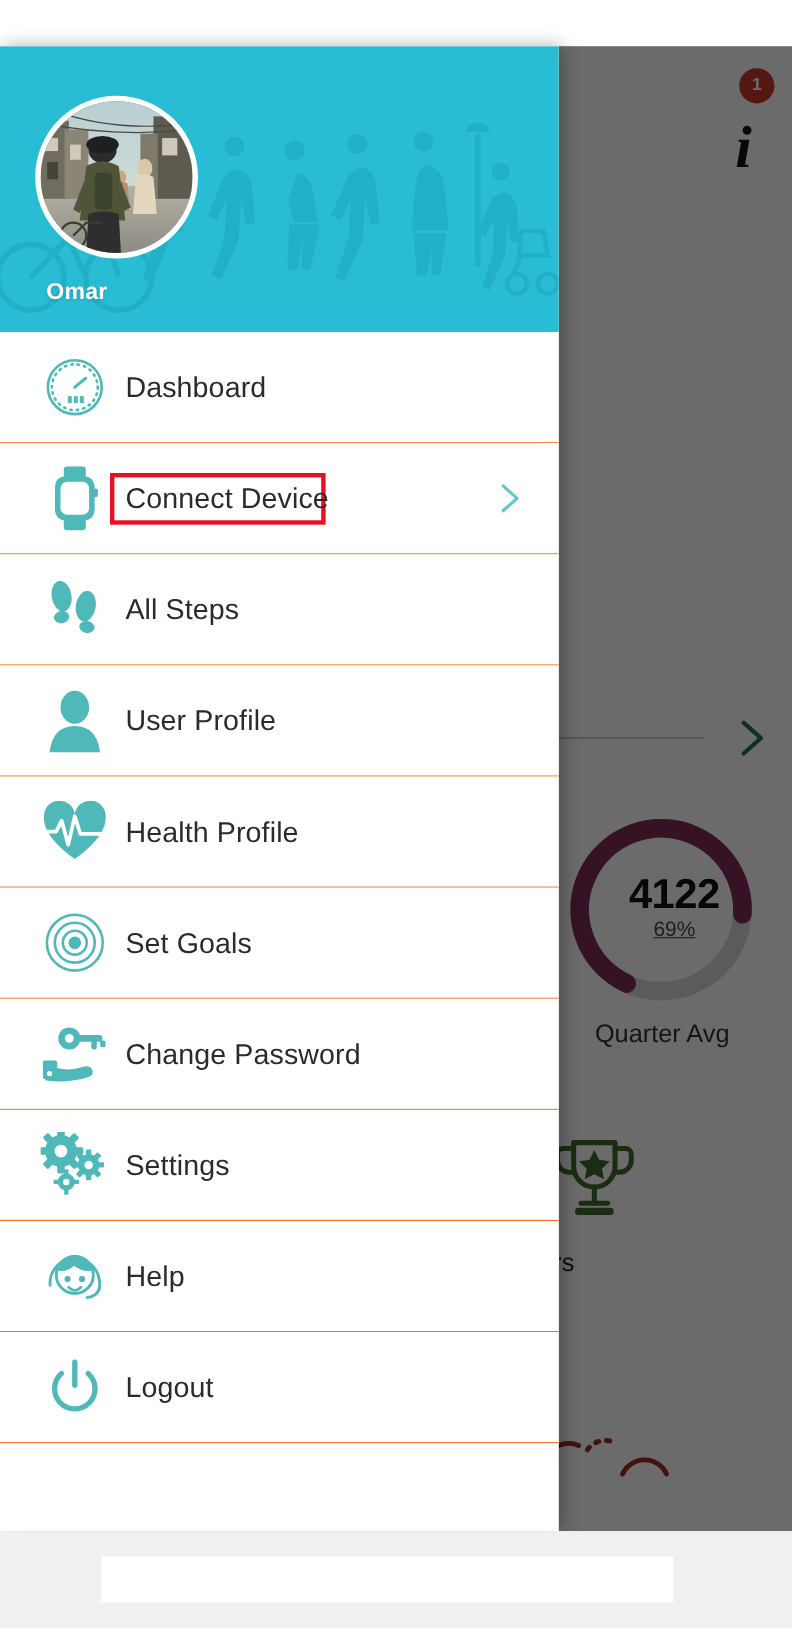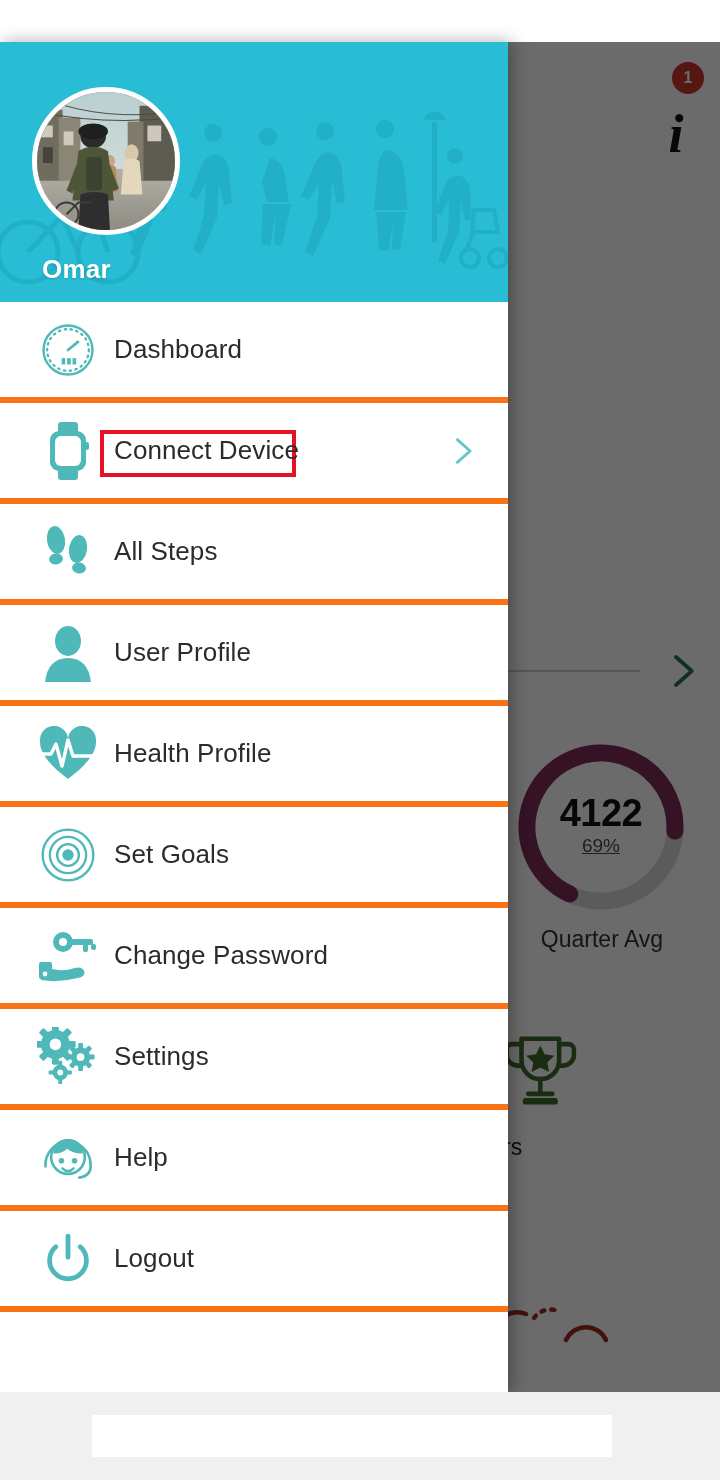--- a/index.html
+++ b/index.html
@@ -66,21 +66,21 @@
   }
   .bg-chevron svg { width:100%; height:100%; }
 
   
   #ring-wrap {
     position:absolute; left:508px; top:692px;
     width:186px; height:186px;
   }
   #ring-wrap svg { width:186px; height:186px; display:block; }
   #ring-center {
-    position:absolute; left:0; top:58px; width:186px;
+    position:absolute; left:12px; top:58px; width:186px;
     text-align:center;
   }
   #ring-value {
     font-size:38px; font-weight:700; color:#111111; line-height:42px;
     letter-spacing:-0.5px;
   }
   #ring-pct { font-size:19px; color:#4a4a4a; line-height:24px;text-decoration:underline; }
   #ring-label {
     position:absolute; left:492px; top:868px; width:220px;
     text-align:center; font-size:23px; color:#333333;margin-top:16px;
@@ -159,34 +159,34 @@
     width:148px; height:148px;
     border-radius:50%;
     border:5px solid #ffffff;
     overflow:hidden;
     background:#8a8d78;
   }
   #avatar svg { width:100%; height:100%; display:block; }
 
   #user-name {
     position:absolute; left:42px; top:212px;
-    font-size:26px; font-weight:700; color:#ffffff;
+    font-size:21px; font-weight:700; color:#ffffff;
     letter-spacing:0.2px;
     text-shadow:0 1px 3px rgba(0,0,0,0.18);
   }
 
   
   #menu-list { width:508px; }
   .menu-item {
     position:relative;
     height:101px;
     width:508px;
     display:flex;
     align-items:center;
-    border-bottom:6px solid #f97316;
+    border-bottom:1px solid #f97316;
     background:#ffffff;
     cursor:pointer;
   }
   .menu-icon {
     width:92px;
     min-width:92px;
     height:64px;
     margin-left:22px;
     display:flex; align-items:center; justify-content:center;
   }

